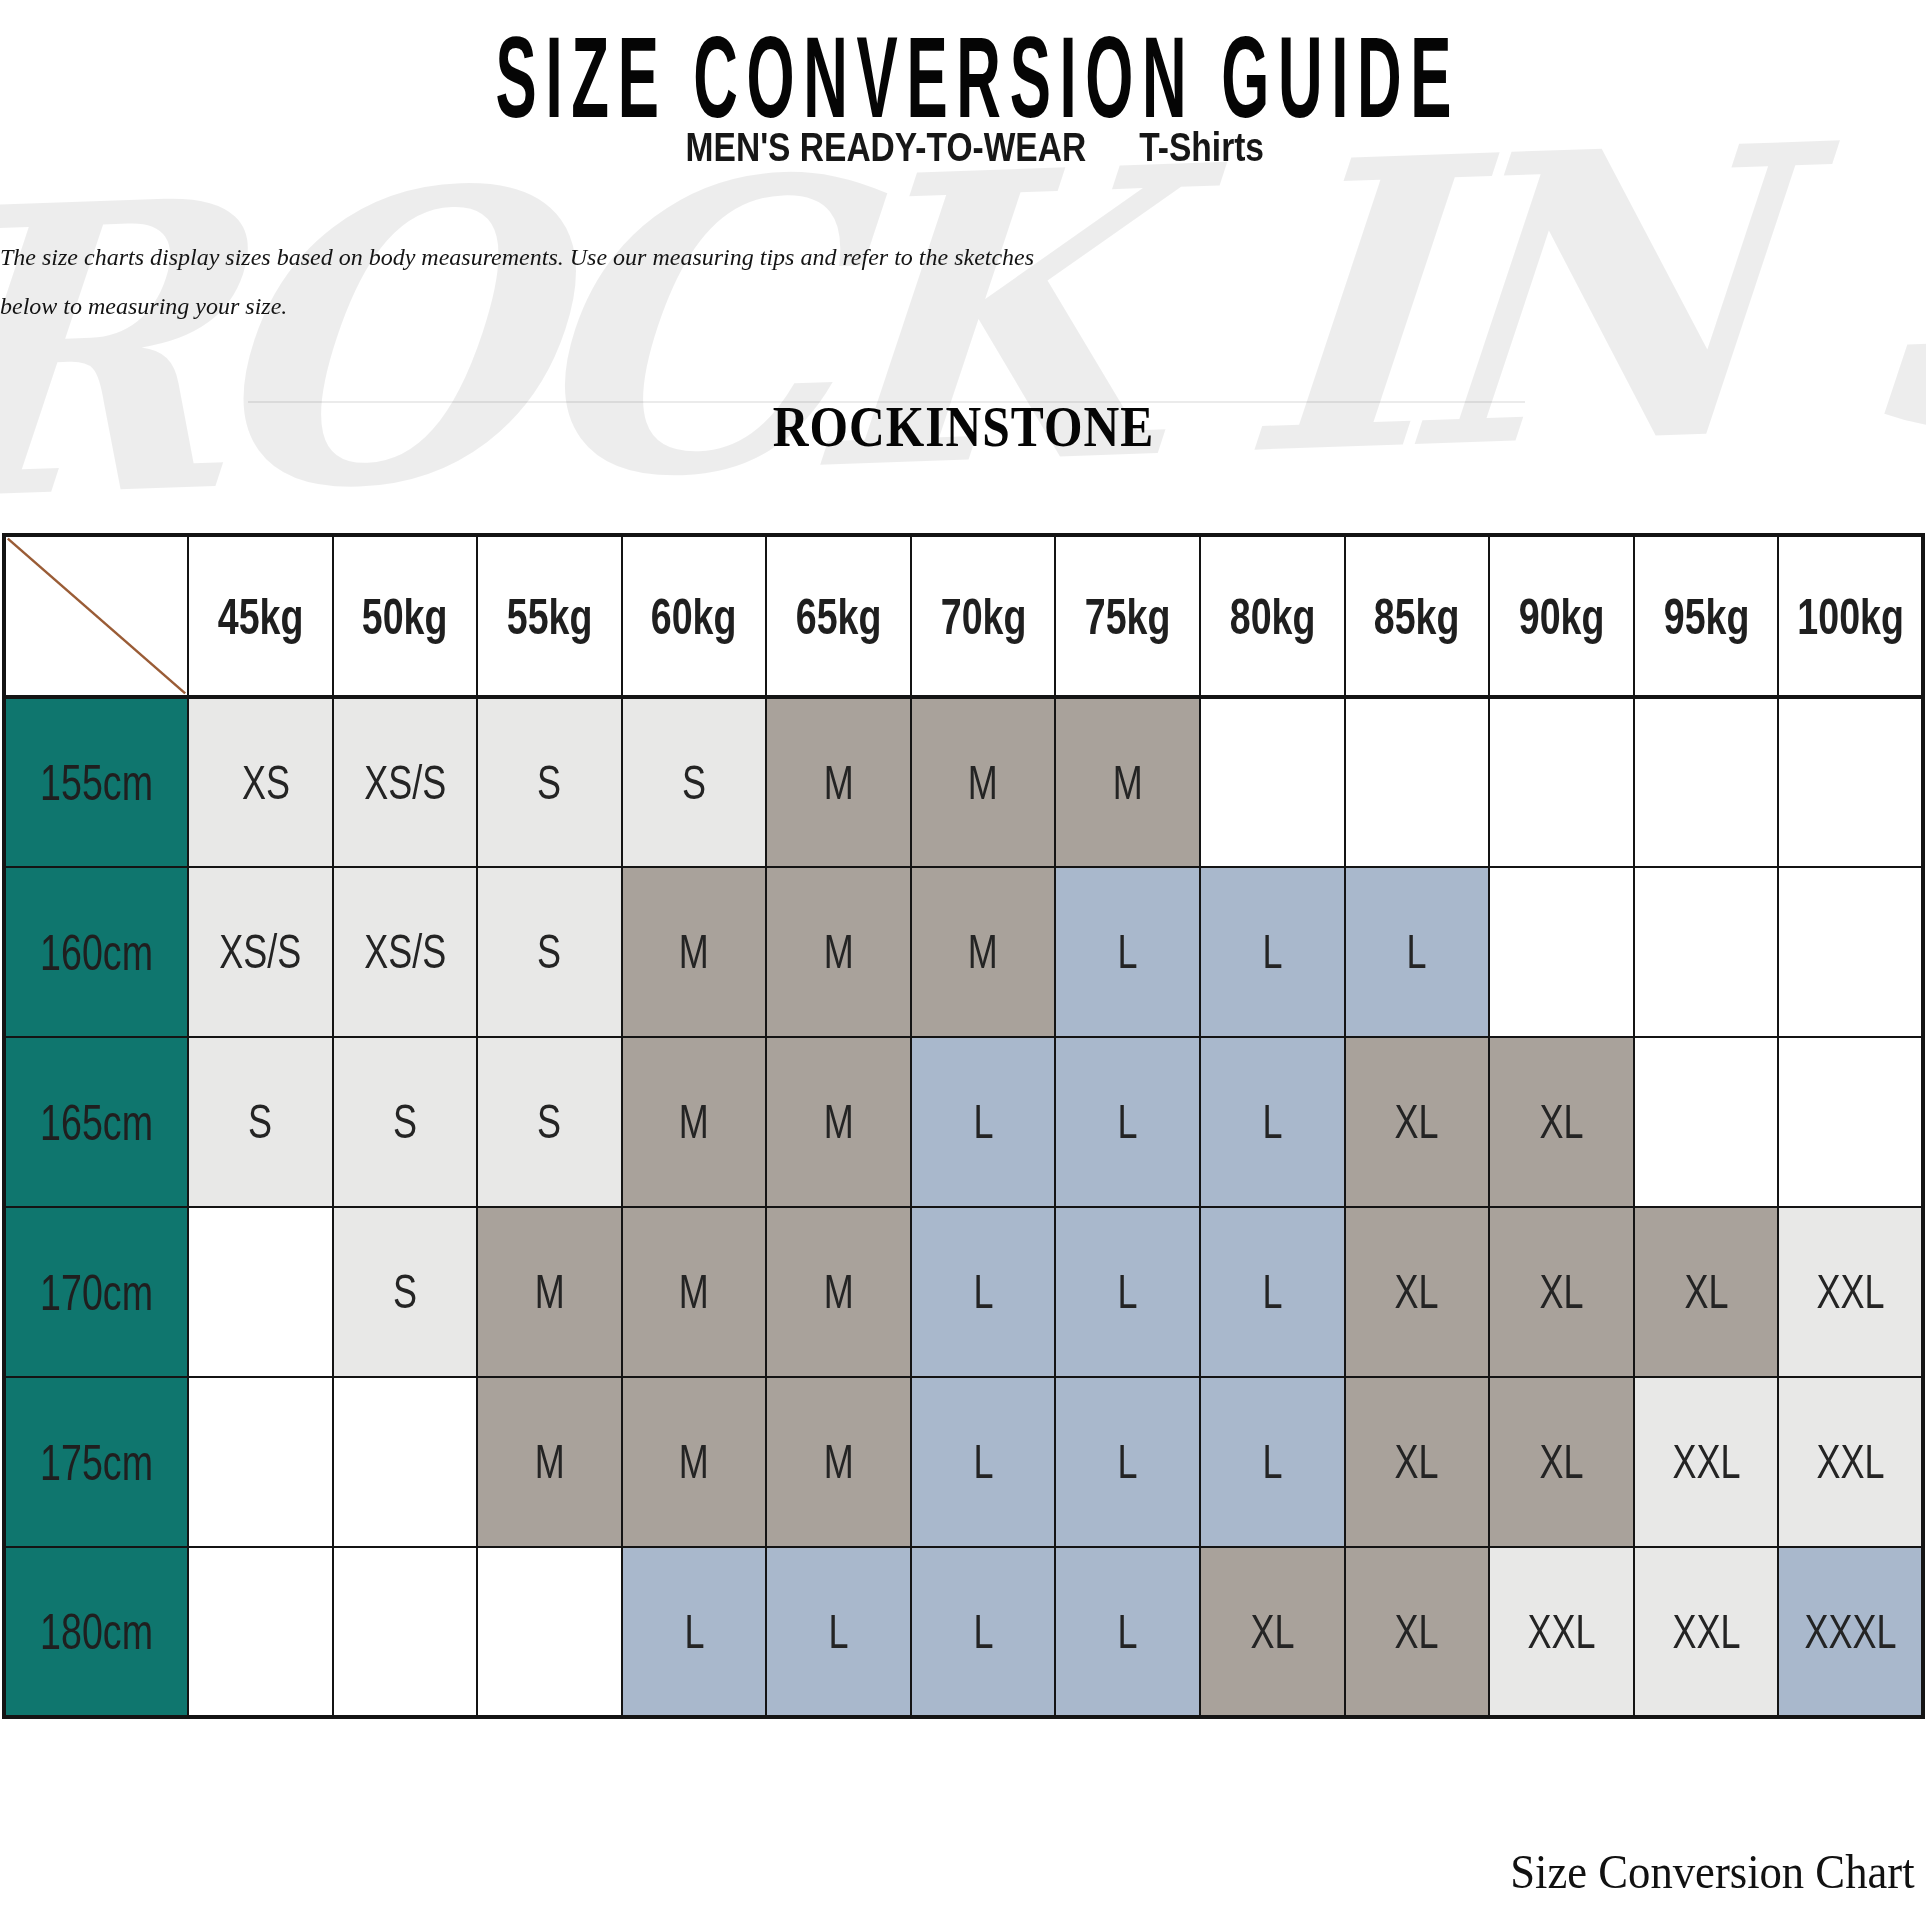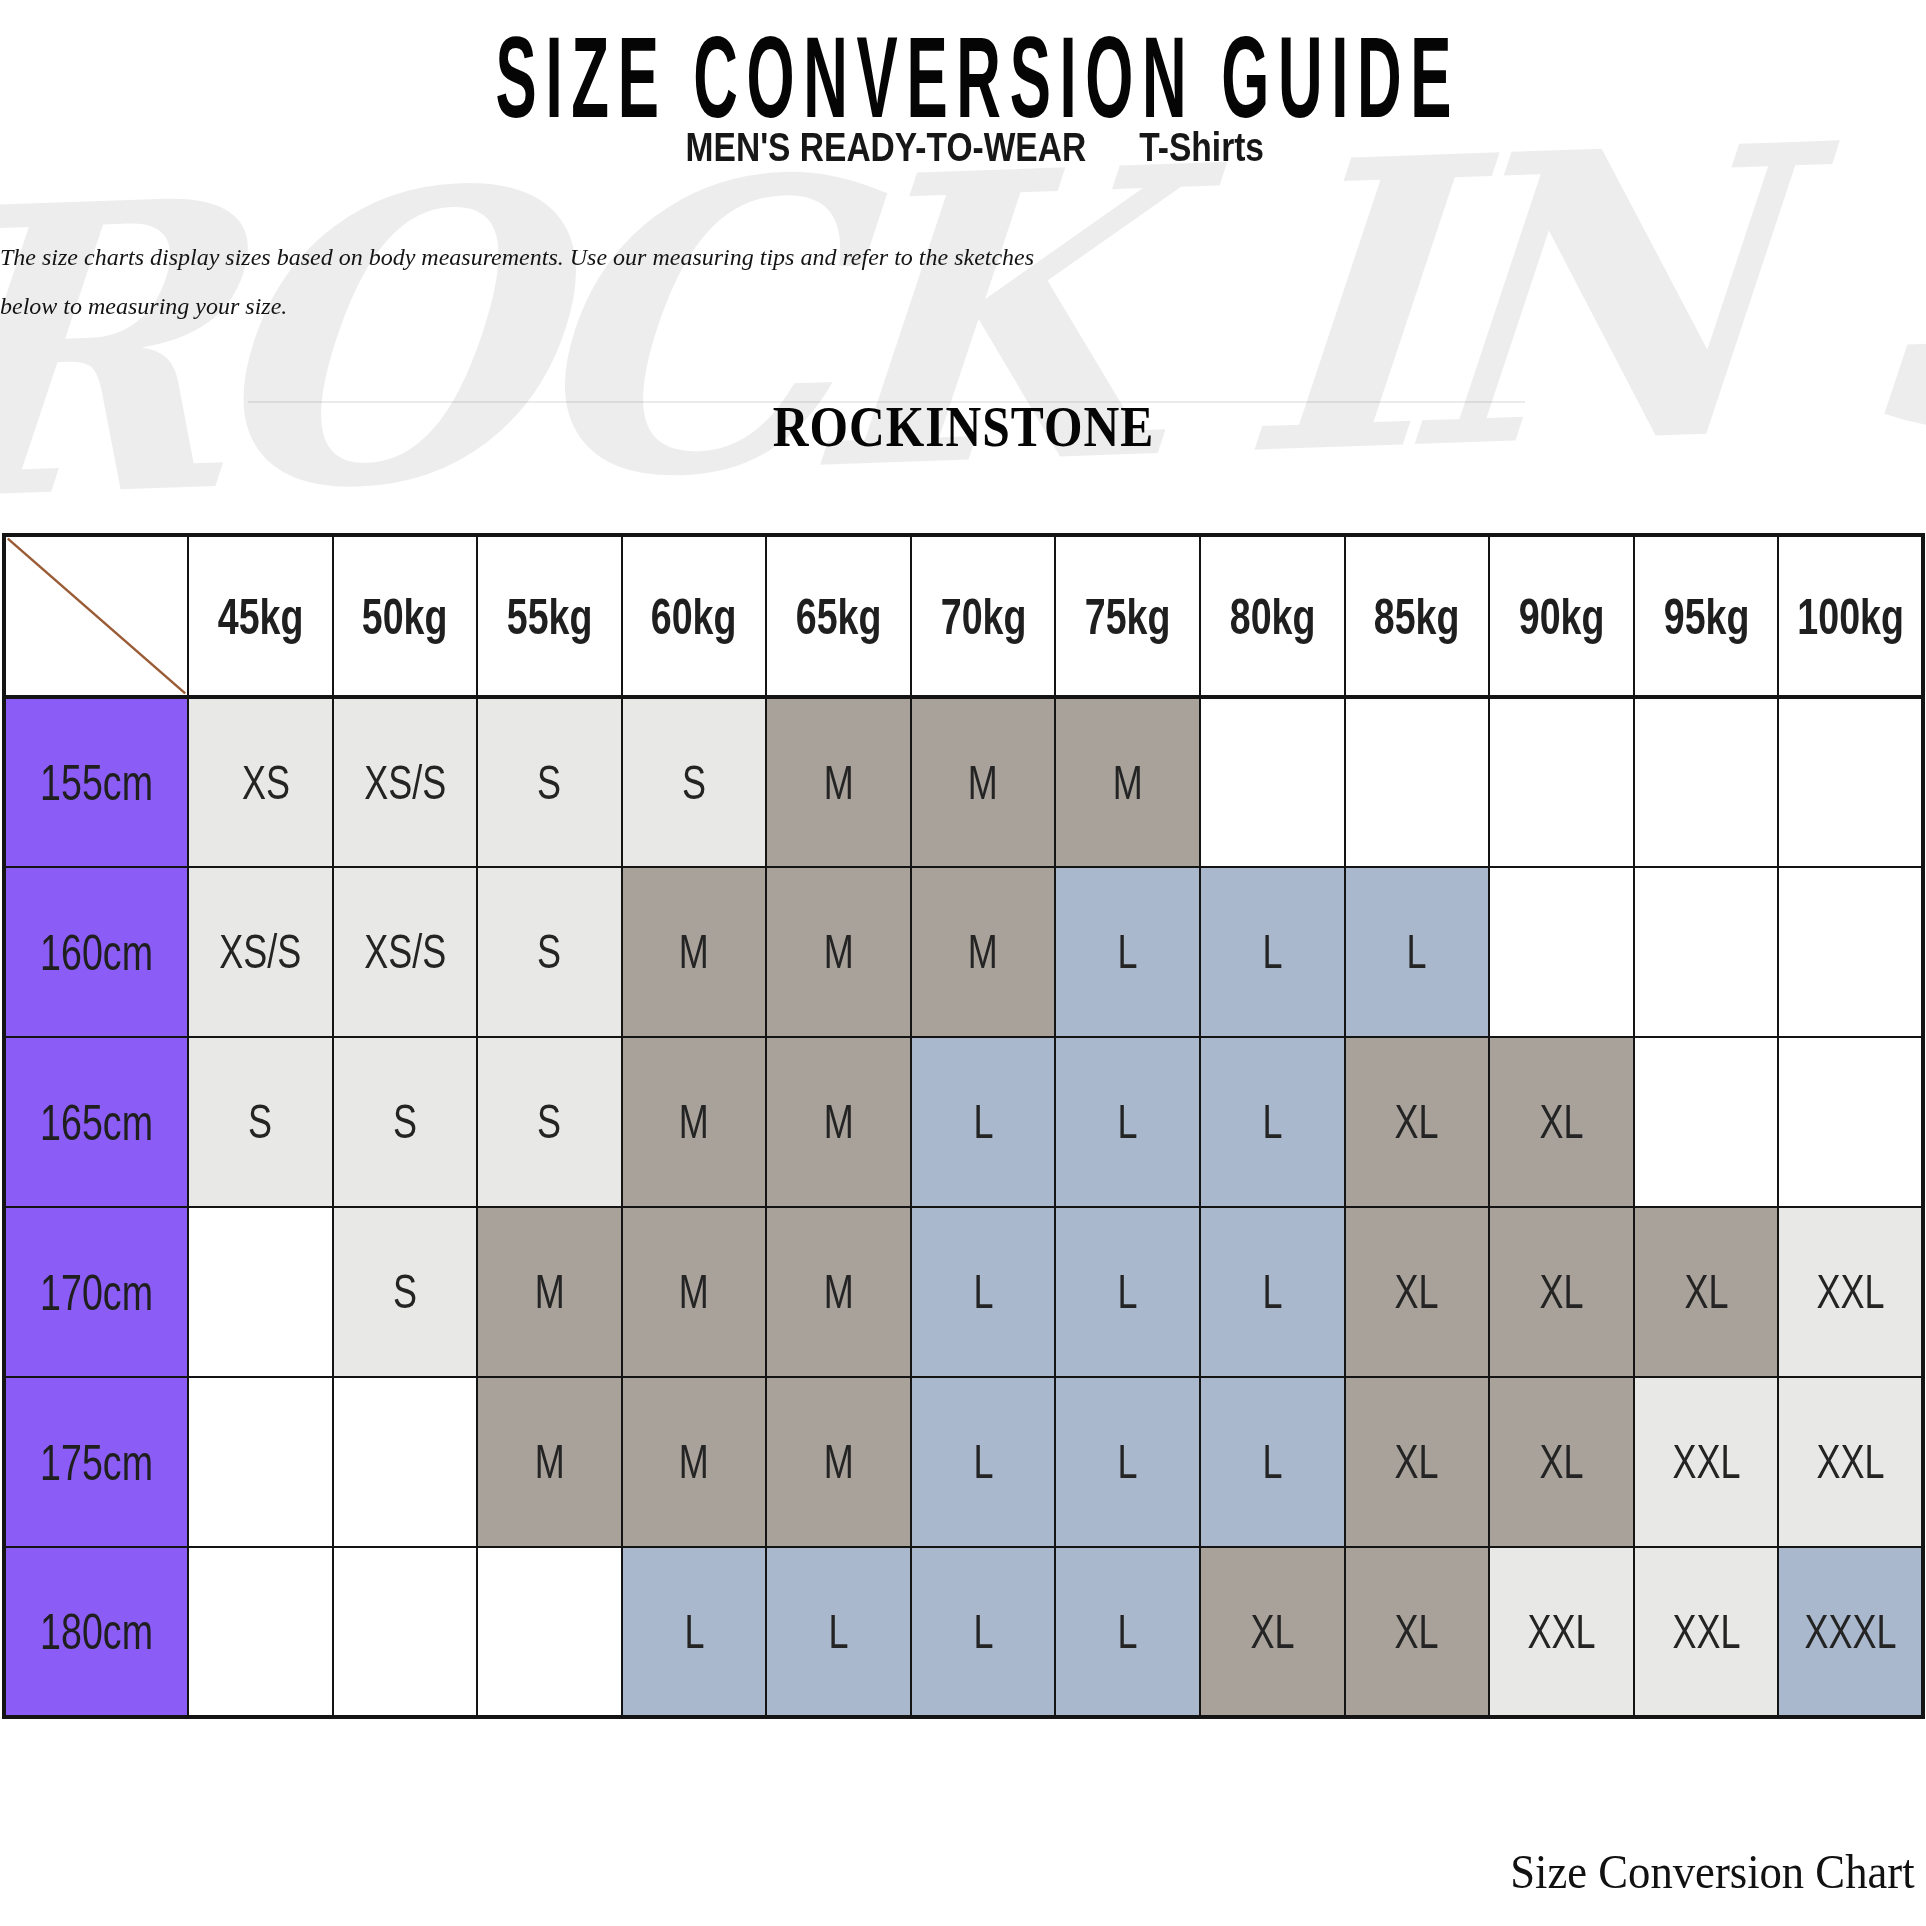--- a/index.html
+++ b/index.html
@@ -58,21 +58,21 @@
   }
   table.size-table col.label-col{width:184px;}
   table.size-table th,table.size-table td{
     border:2px solid #141414;text-align:center;vertical-align:middle;
     padding:0;overflow:hidden;
   }
   table.size-table{border:4px solid #141414;margin-top:48px;}
   table.size-table thead tr{height:162px;}
   table.size-table thead th{border-bottom:4px solid #141414;background:#ffffff;}
   table.size-table tbody tr{height:170px;}
-  table.size-table tbody th{background:#8b5cf6;font-weight:normal;}
+  table.size-table tbody th{background:#0f766e;font-weight:normal;}
 
   .cn{display:inline-block;transform:scale(0.80,1.06);transform-origin:center;
       font-size:47px;color:#1f1f1f;white-space:nowrap;}
   .cv{display:inline-block;transform:scale(0.80,1.06);transform-origin:center;
       font-size:45px;color:#242424;white-space:nowrap;}
 
   th.corner{position:relative;}
   th.corner svg{position:absolute;inset:0;width:100%;height:100%;display:block;}
 
   .footer{

